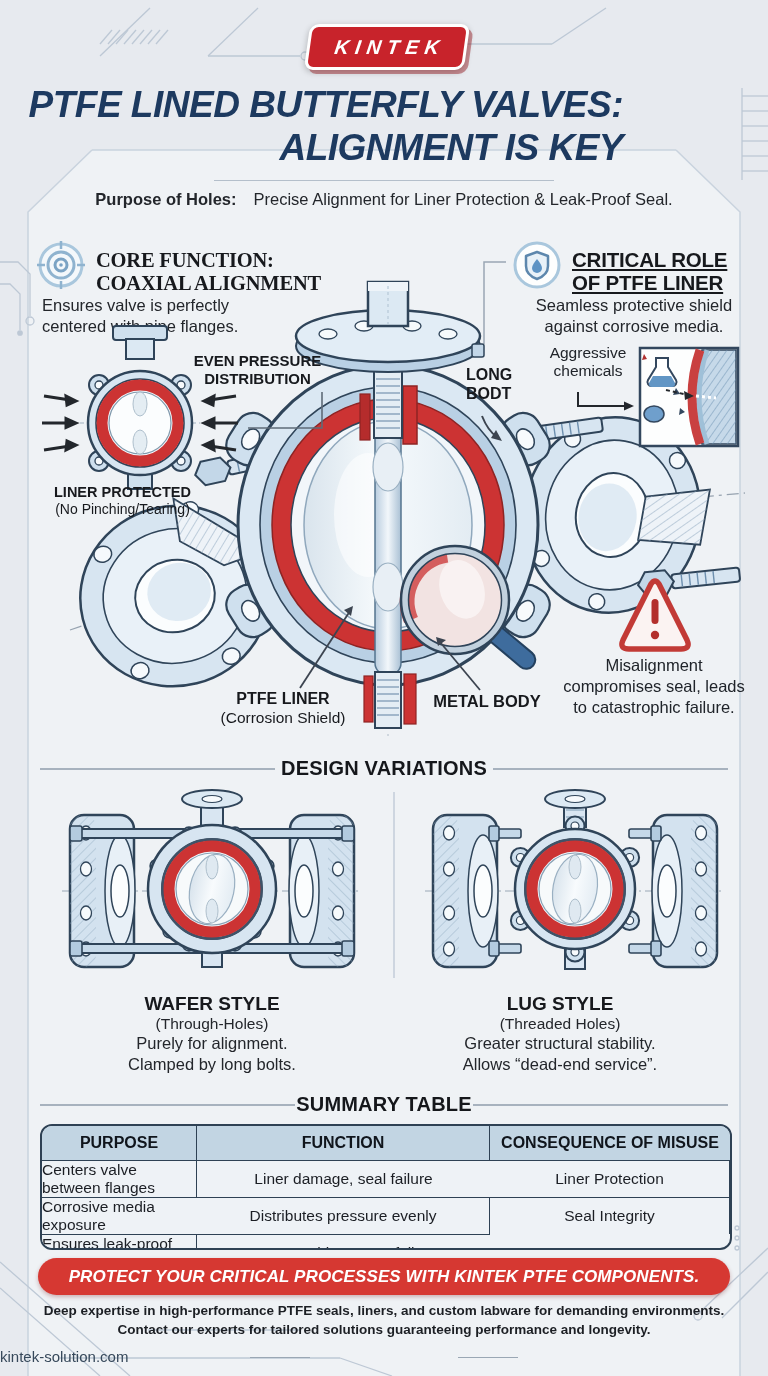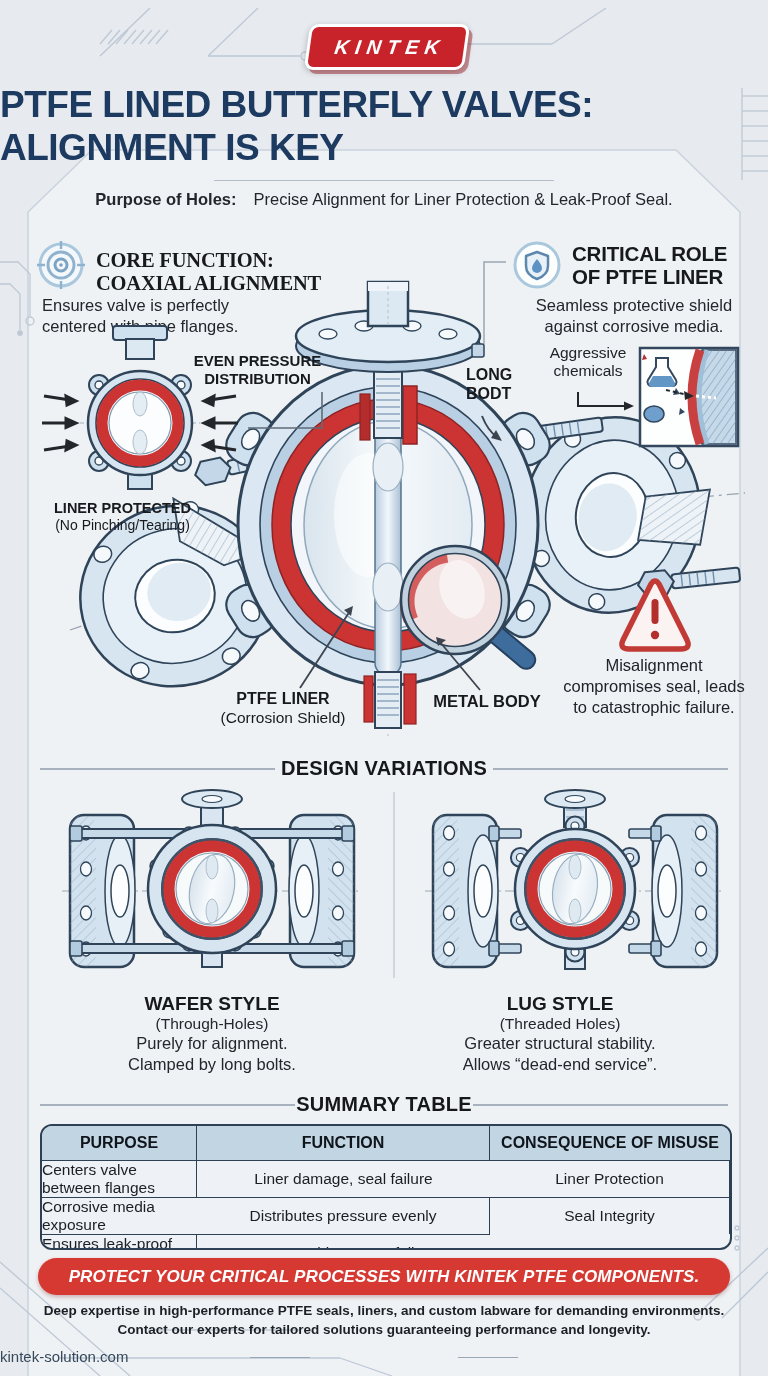--- a/index.html
+++ b/index.html
@@ -17,22 +17,22 @@
     background:#c8232b;border:3px solid #fff;border-radius:9px;
     transform:skewX(-8deg);
     box-shadow:4px 4px 0 rgba(148,22,28,.45),0 2px 6px rgba(0,0,0,.25);
     display:flex;align-items:center;justify-content:center;
   }
   .logo span{
     color:#fff;font-weight:bold;font-style:italic;font-size:20px;
     letter-spacing:6px;padding-left:6px;
   }
   
-  .title{left:0;width:623px;text-align:left;color:#1d3a60;font-weight:bold;
-    font-size:37px;letter-spacing:-0.5px;line-height:1;}
+  .title{left:0;width:623px;text-align:right;color:#1d3a60;font-weight:bold;
+    font-size:37px;letter-spacing:-0.5px;line-height:1;font-style:italic;}
   .t1{top:86px;} .t2{top:129px;}
   .title-divider{left:214px;top:180px;width:340px;height:1px;background:#b4bfcb;}
   .subtitle{left:0;top:190px;width:768px;text-align:center;font-size:16.5px;color:#23262b;}
   .subtitle .b{font-weight:bold;}
   .subtitle .r{margin-left:17px;}
   
   .sec-head{font-weight:bold;font-size:20.5px;line-height:1.1;color:#17191d;letter-spacing:-0.2px;}
   .sec-body{font-size:16.5px;line-height:1.25;color:#23262b;}
   
   .lb{line-height:1.18;}
@@ -155,21 +155,21 @@
 <div class="abs sec-body" style="left:42px;top:295px;">
   <div>Ensures valve is perfectly</div>
   <div>centered with pipe flanges.</div>
 </div>
 
 <svg class="abs" style="left:512px;top:240px;" width="50" height="50" viewBox="-25 -25 50 50">
   <circle r="22" fill="#fdfefe" stroke="#a9c7dd" stroke-width="3"></circle>
   <path d="M0,-13 L11,-9 V1 Q11,10 0,14 Q-11,10 -11,1 V-9 Z" fill="#e8f1f8" stroke="#5d87ad" stroke-width="2.5" stroke-linejoin="round"></path>
   <path d="M0,-6 Q5,0 5,3 A5,5 0 1 1 -5,3 Q-5,0 0,-6 Z" fill="#5d93c4"></path>
 </svg>
-<div class="abs sec-head" style="left:572px;top:243px;">
+<div class="abs sec-head" style="left:572px;top:249px;text-decoration:underline;">
   <div>CRITICAL ROLE</div>
   <div>OF PTFE LINER</div>
 </div>
 <div class="abs sec-body ctr" style="left:512px;top:295px;width:244px;">
   <div>Seamless protective shield</div>
   <div>against corrosive media.</div>
 </div>
 
 <svg class="abs" style="left:0;top:278px;" width="768" height="470" viewBox="0 0 768 470">
   <defs>
@@ -432,21 +432,21 @@
   <g>
     <line x1="480" y1="412" x2="440" y2="364" stroke="#3c4450" stroke-width="1.8"></line>
     <polygon points="436,359 438,368 446,362" fill="#3c4450"></polygon>
   </g>
 </svg>
 
 <div class="abs lb ctr" style="left:170px;top:352px;width:175px;font-size:15px;font-weight:bold;color:#17191d;">
   <div>EVEN PRESSURE</div>
   <div>DISTRIBUTION</div>
 </div>
-<div class="abs lb ctr" style="left:25px;top:484px;width:195px;color:#17191d;margin-top:16px;">
+<div class="abs lb ctr" style="left:25px;top:484px;width:195px;color:#17191d;">
   <div class="bold" style="font-size:14.5px;">LINER PROTECTED</div>
   <div style="font-size:14px;">(No Pinching/Tearing)</div>
 </div>
 <div class="abs lb" style="left:466px;top:366px;font-size:16px;font-weight:bold;color:#17191d;">
   <div>LONG</div>
   <div>BODT</div>
 </div>
 <div class="abs lb ctr" style="left:536px;top:344px;width:104px;font-size:15.5px;color:#20242a;">
   <div>Aggressive</div>
   <div>chemicals</div>

